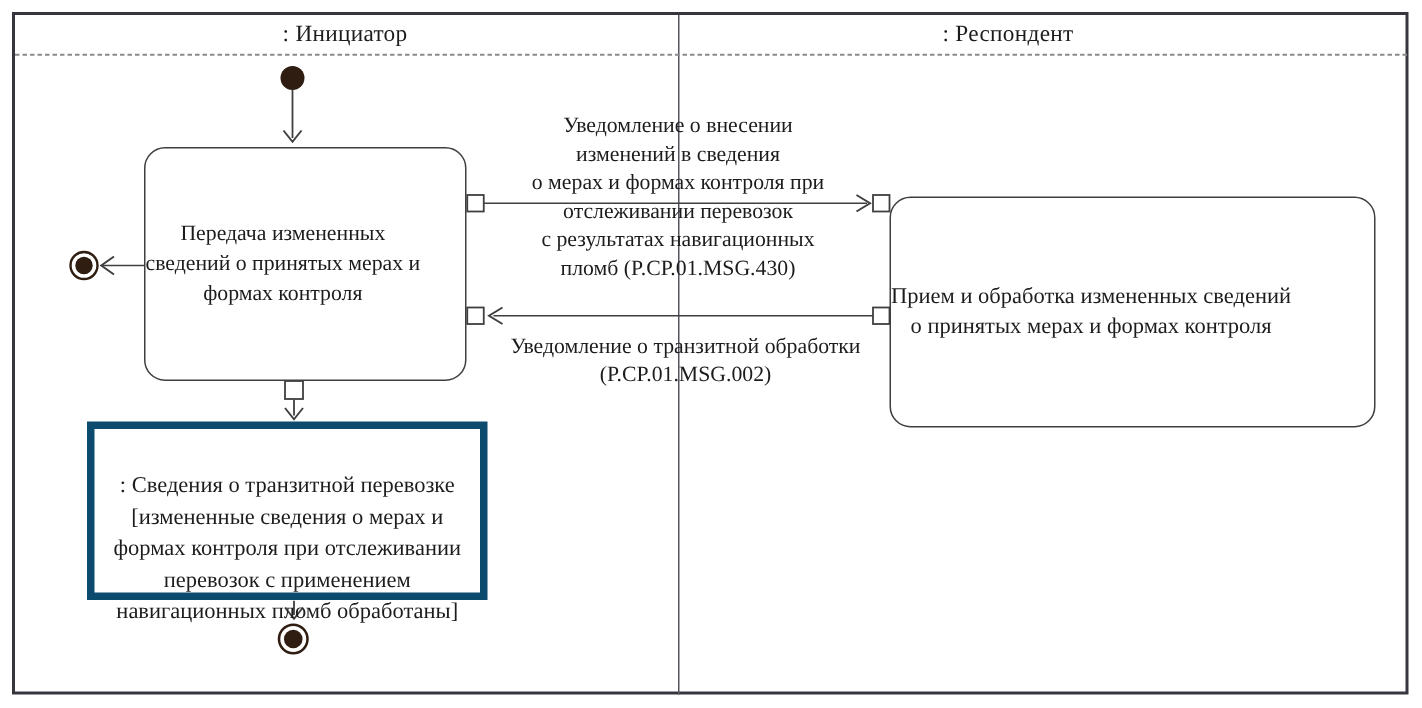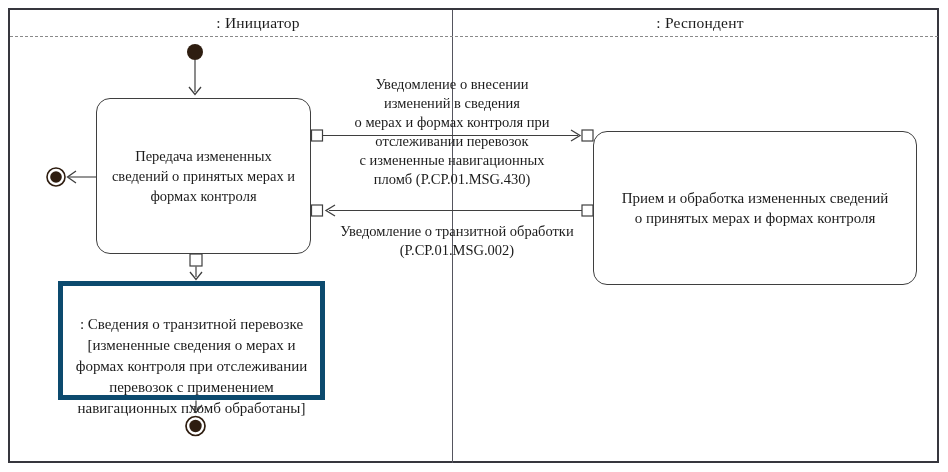--- a/index.html
+++ b/index.html
@@ -8,29 +8,29 @@
     font-family:"Liberation Serif","DejaVu Serif",serif;color:#1c1c1c;
     overflow:hidden;
   }
   .frame{
     position:absolute;left:8px;top:8px;width:931px;height:455px;
     border:2px solid #36363e;box-sizing:border-box;
   }
   .lane-header{
     position:absolute;top:10px;height:26px;display:flex;
     align-items:center;justify-content:center;
-    font-size:15.5px;letter-spacing:.2px;padding-left:28px;
+    font-size:15.5px;letter-spacing:.2px;
   }
   .lane-header.left{left:10px;width:440px;}
   .lane-header.right{left:454px;width:436px;}
   svg.overlay{position:absolute;left:0;top:0;width:948px;height:472px;}
   .abox{
     position:absolute;background:#fff;border:1.5px solid #3f3f3f;
     border-radius:14px;box-sizing:border-box;
-    display:flex;align-items:center;justify-content:center;
+    display:flex;align-items:center;
     text-align:center;white-space:pre-line;
   }
   .abox.initiator{left:96px;top:98px;width:215px;height:156px;font-size:14.5px;line-height:20px;}
   .abox.respondent{left:593px;top:103px;width:324px;height:154px;font-size:15px;line-height:20px;margin-top:28px;}
   .obox{
     position:absolute;left:58px;top:281px;width:267px;height:119px;
     background:#fff;border:5px solid #0c4a6e;box-sizing:border-box;
     text-align:center;white-space:pre-line;font-size:15px;line-height:21px;
     padding-top:7px;
   }
@@ -112,21 +112,21 @@
 [измененные сведения о мерах и
 формах контроля при отслеживании
 перевозок с применением
 навигационных пломб обработаны]</span>
   </div>
 
   <div class="msg-label request">Уведомление о внесении
 изменений в сведения
 о мерах и формах контроля при
 отслеживании перевозок
-с измененные навигационных
+с результатах навигационных
 пломб (P.CP.01.MSG.430)</div>
 
   <div class="msg-label response">Уведомление о транзитной обработки
 (P.CP.01.MSG.002)</div>
 
 
 
 </div>
 
 </body></html>

